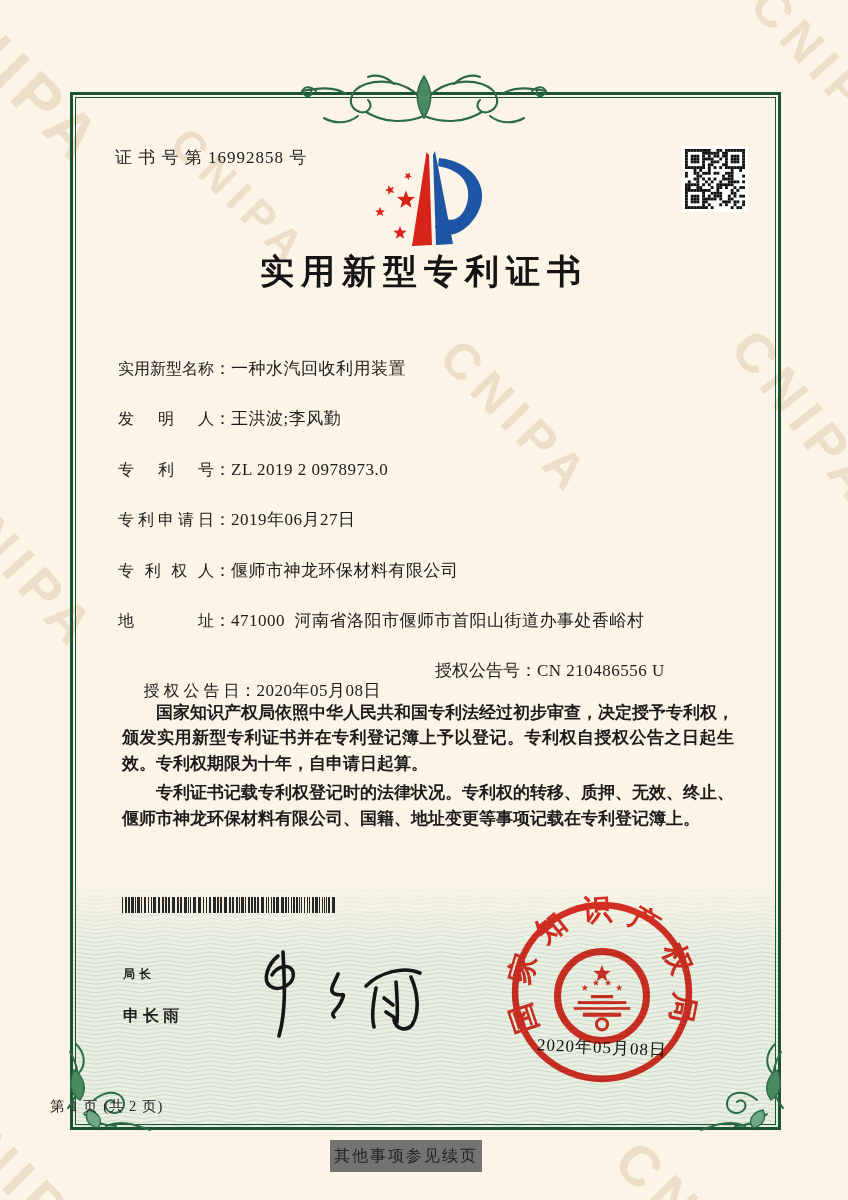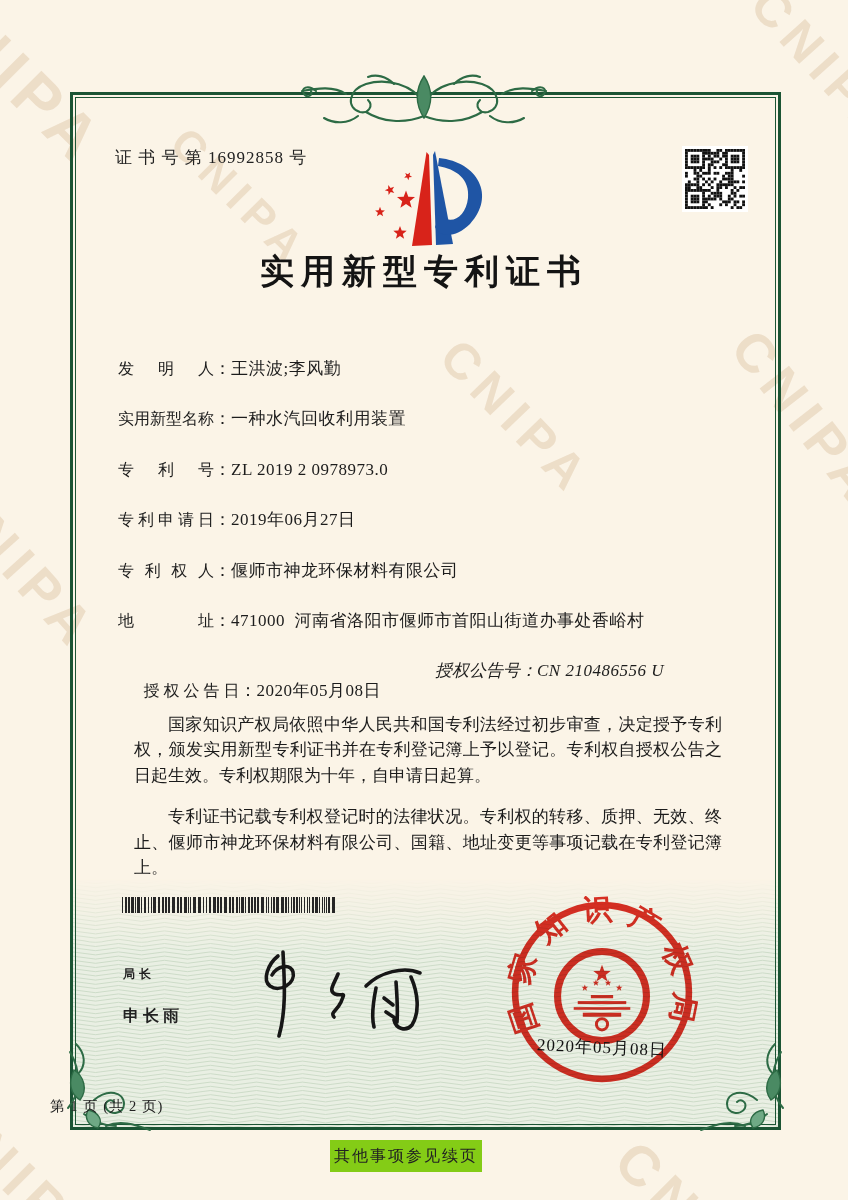--- a/index.html
+++ b/index.html
@@ -31,41 +31,41 @@
   .cert-no{position:absolute; left:115px; top:146px; font-size:17px; letter-spacing:1px; white-space:pre; color:#222;}
   .logo{position:absolute; left:356px; top:136px;}
   .qr-box{position:absolute; left:682px; top:146px; width:66px; height:66px; background:#fff; padding:3px; box-sizing:border-box;}
   .title{position:absolute; left:0; right:0; top:249px; text-align:center;
     font-size:34px; font-weight:700; letter-spacing:7px; color:#141414;}
   
   .fields{position:absolute; left:118px; top:357px; width:630px; font-size:17px;}
   .frow{height:50.4px; white-space:pre; position:relative;}
   .flabel{display:inline-block; width:96px; font-size:16px; text-align:justify; text-align-last:justify; vertical-align:baseline;}
   .fval{letter-spacing:.5px;}
-  .grant2{position:absolute; left:317px; top:0;font-style:italic;}
+  .grant2{position:absolute; left:317px; top:0;}
   
   .paras{position:absolute; left:118px; top:696px; width:620px; font-size:17px;
     line-height:25.4px; text-align:justify; color:#1b1b1b;}
-  .paras p{margin:16px; text-indent:2em;}
+  .paras p{margin:4px; text-indent:2em;font-weight:bold;}
   
   .barcode{position:absolute; left:122px; top:897px; width:215px; height:16px;}
   .sig-title{position:absolute; left:123px; top:966px; font-family:"Liberation Sans",sans-serif;
     font-size:12px; font-weight:700; letter-spacing:4px; color:#222;}
   .sig-name{position:absolute; left:123px; top:1006px; font-family:Liberation Sans, sans-serif;
     font-size:16px; font-weight:700; letter-spacing:4px; color:#222;}
   .sig-script{position:absolute; left:250px; top:946px;}
   
   .seal{position:absolute; left:506px; top:896px; mix-blend-mode:multiply; opacity:.94;}
   .seal-date{position:absolute; left:512px; top:1036px; width:180px; text-align:center;
     font-size:17px; letter-spacing:1px; color:#111; transform:rotate(2.5deg); white-space:pre;}
   
   .page-no{position:absolute; left:50px; width:711px; top:1097px; 
     font-size:14.5px; letter-spacing:1px; color:#222; white-space:pre;}
   .note-box{position:absolute; left:330px; top:1140px; width:152px; height:32px;
-    background:#84cc16; display:flex; align-items:center; justify-content:center;
+    background:#737373; display:flex; align-items:center; justify-content:center;
     font-size:16px; letter-spacing:2px; color:#222;}
   .ornament{position:absolute; pointer-events:none;}
 </style>
 </head>
 <body>
 
 <div class="page">
 
   <div class="wm" style="left:-46px; top:-38px; font-size:64px; transform:rotate(45deg);">CNIPA</div>
   <div class="wm" style="left:196px; top:118px; font-size:44px; transform:rotate(45deg);">CNIPA</div>
@@ -382,22 +382,22 @@
         <rect x="26.1" y="58.0" width="2.9" height="2.9" fill="#111"></rect>
         <rect x="46.4" y="58.0" width="2.9" height="2.9" fill="#111"></rect>
         <rect x="52.2" y="58.0" width="2.9" height="2.9" fill="#111"></rect>
         <rect x="55.1" y="58.0" width="2.9" height="2.9" fill="#111"></rect>
       </svg>
   </div>
 
   <div class="title">实用新型专利证书</div>
 
   <div class="fields">
+    <div class="frow"><span class="flabel">实用新型名称</span><span>：</span><span class="fval">一种水汽回收利用装置</span></div>
     <div class="frow"><span class="flabel">发明人</span><span>：</span><span class="fval">王洪波;李风勤</span></div>
-    <div class="frow"><span class="flabel">实用新型名称</span><span>：</span><span class="fval">一种水汽回收利用装置</span></div>
     <div class="frow"><span class="flabel">专利号</span><span>：</span><span class="fval">ZL 2019 2 0978973.0</span></div>
     <div class="frow"><span class="flabel">专利申请日</span><span>：</span><span class="fval">2019年06月27日</span></div>
     <div class="frow"><span class="flabel">专利权人</span><span>：</span><span class="fval">偃师市神龙环保材料有限公司</span></div>
     <div class="frow"><span class="flabel">地址</span><span>：</span><span class="fval">471000  河南省洛阳市偃师市首阳山街道办事处香峪村</span></div>
     <div class="frow">
       <span class="flabel">授权公告日</span><span>：</span><span class="fval">2020年05月08日</span>
       <span class="grant2"><span>授权公告号</span><span>：</span><span class="fval">CN 210486556 U</span></span>
     </div>
   </div>
 

